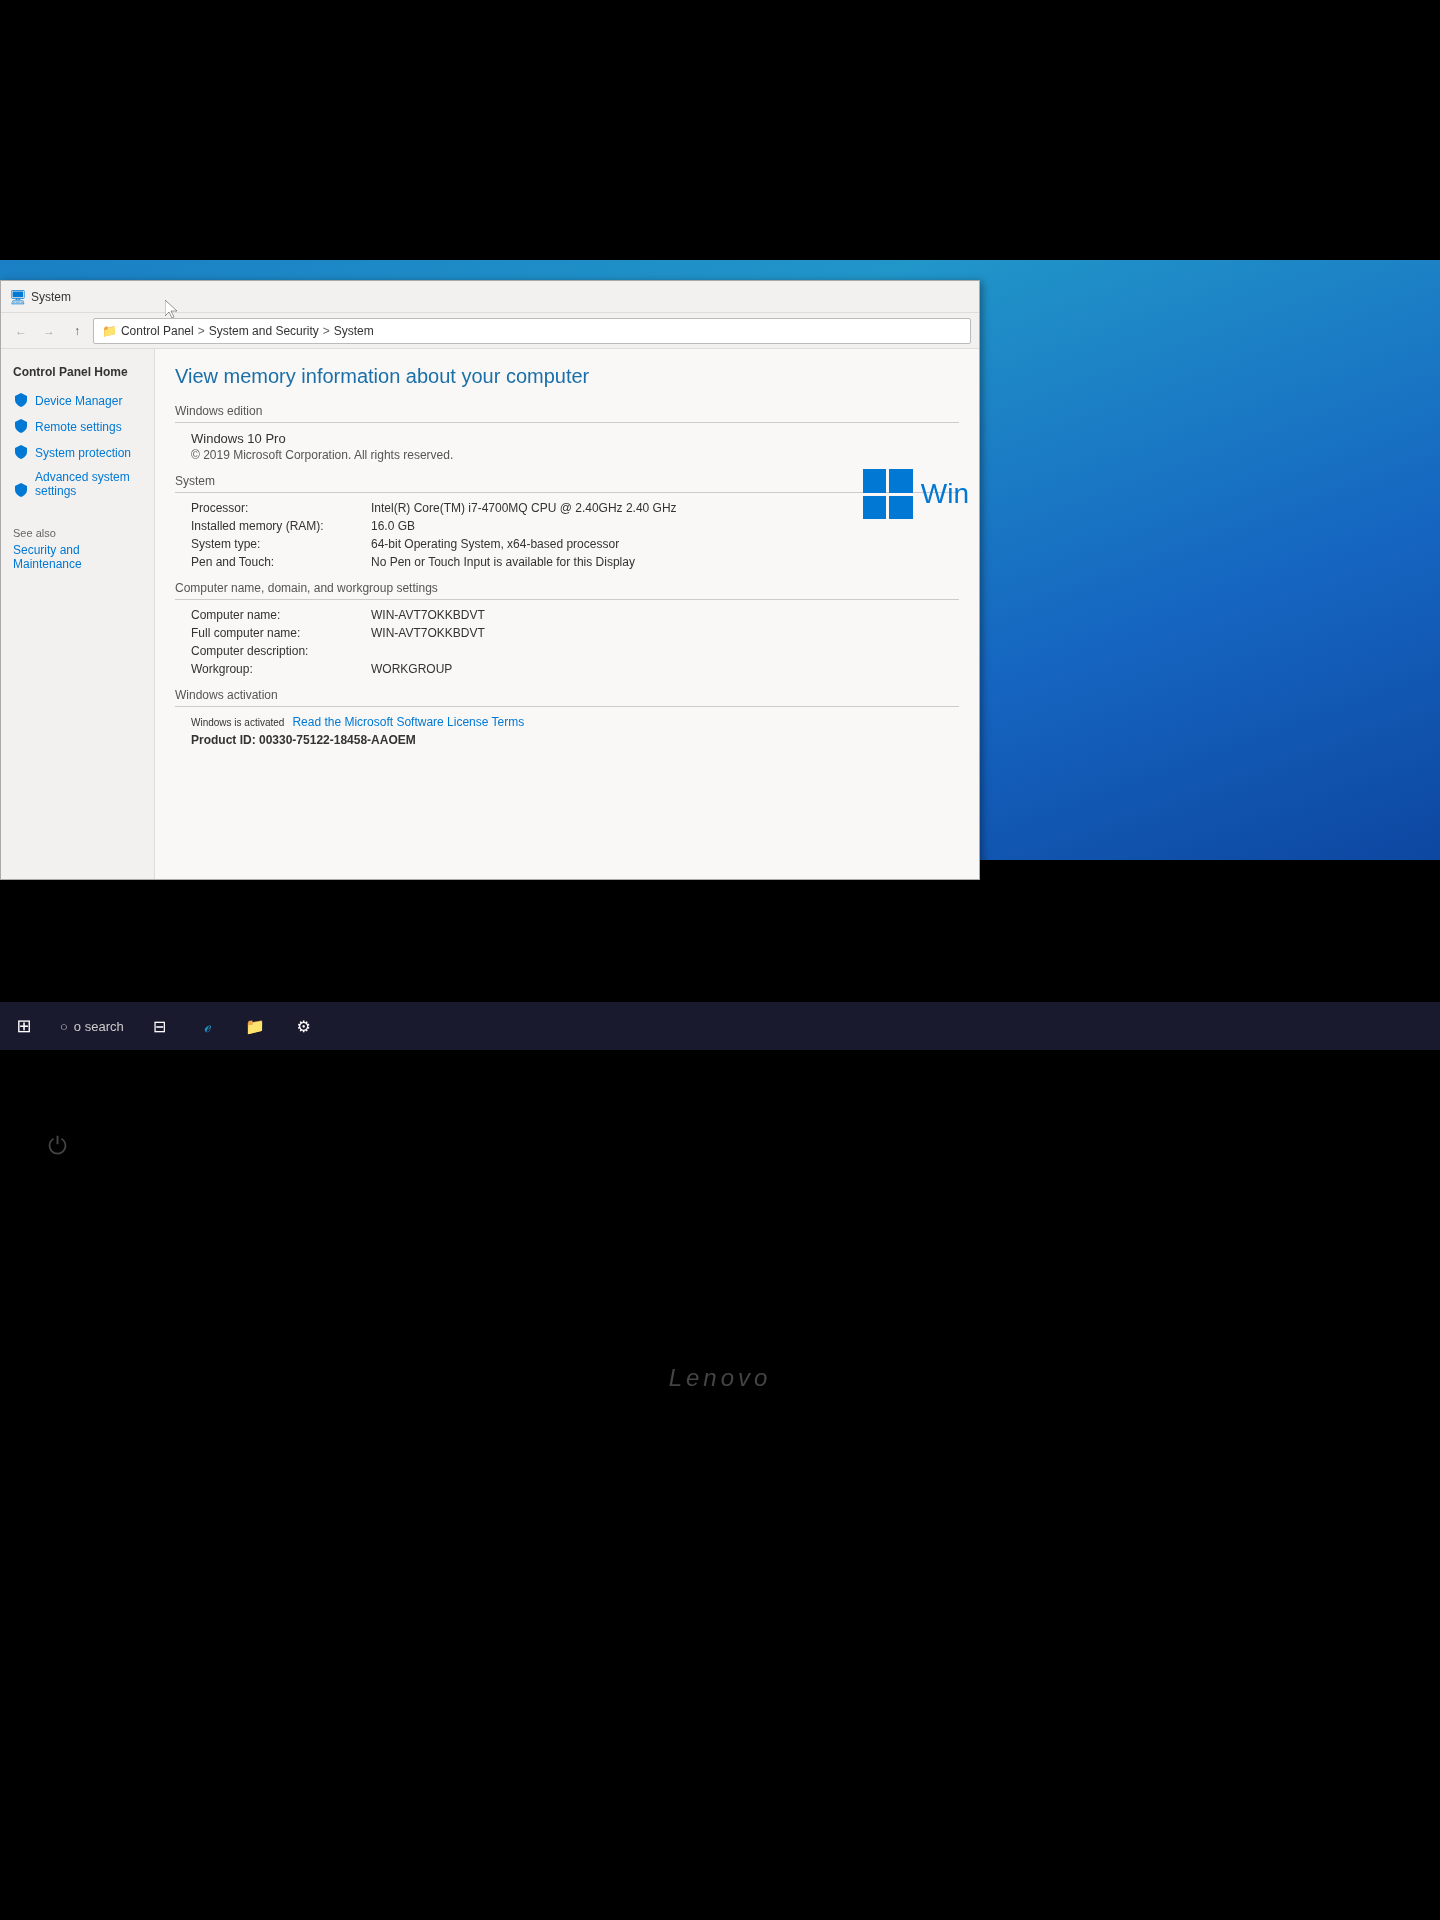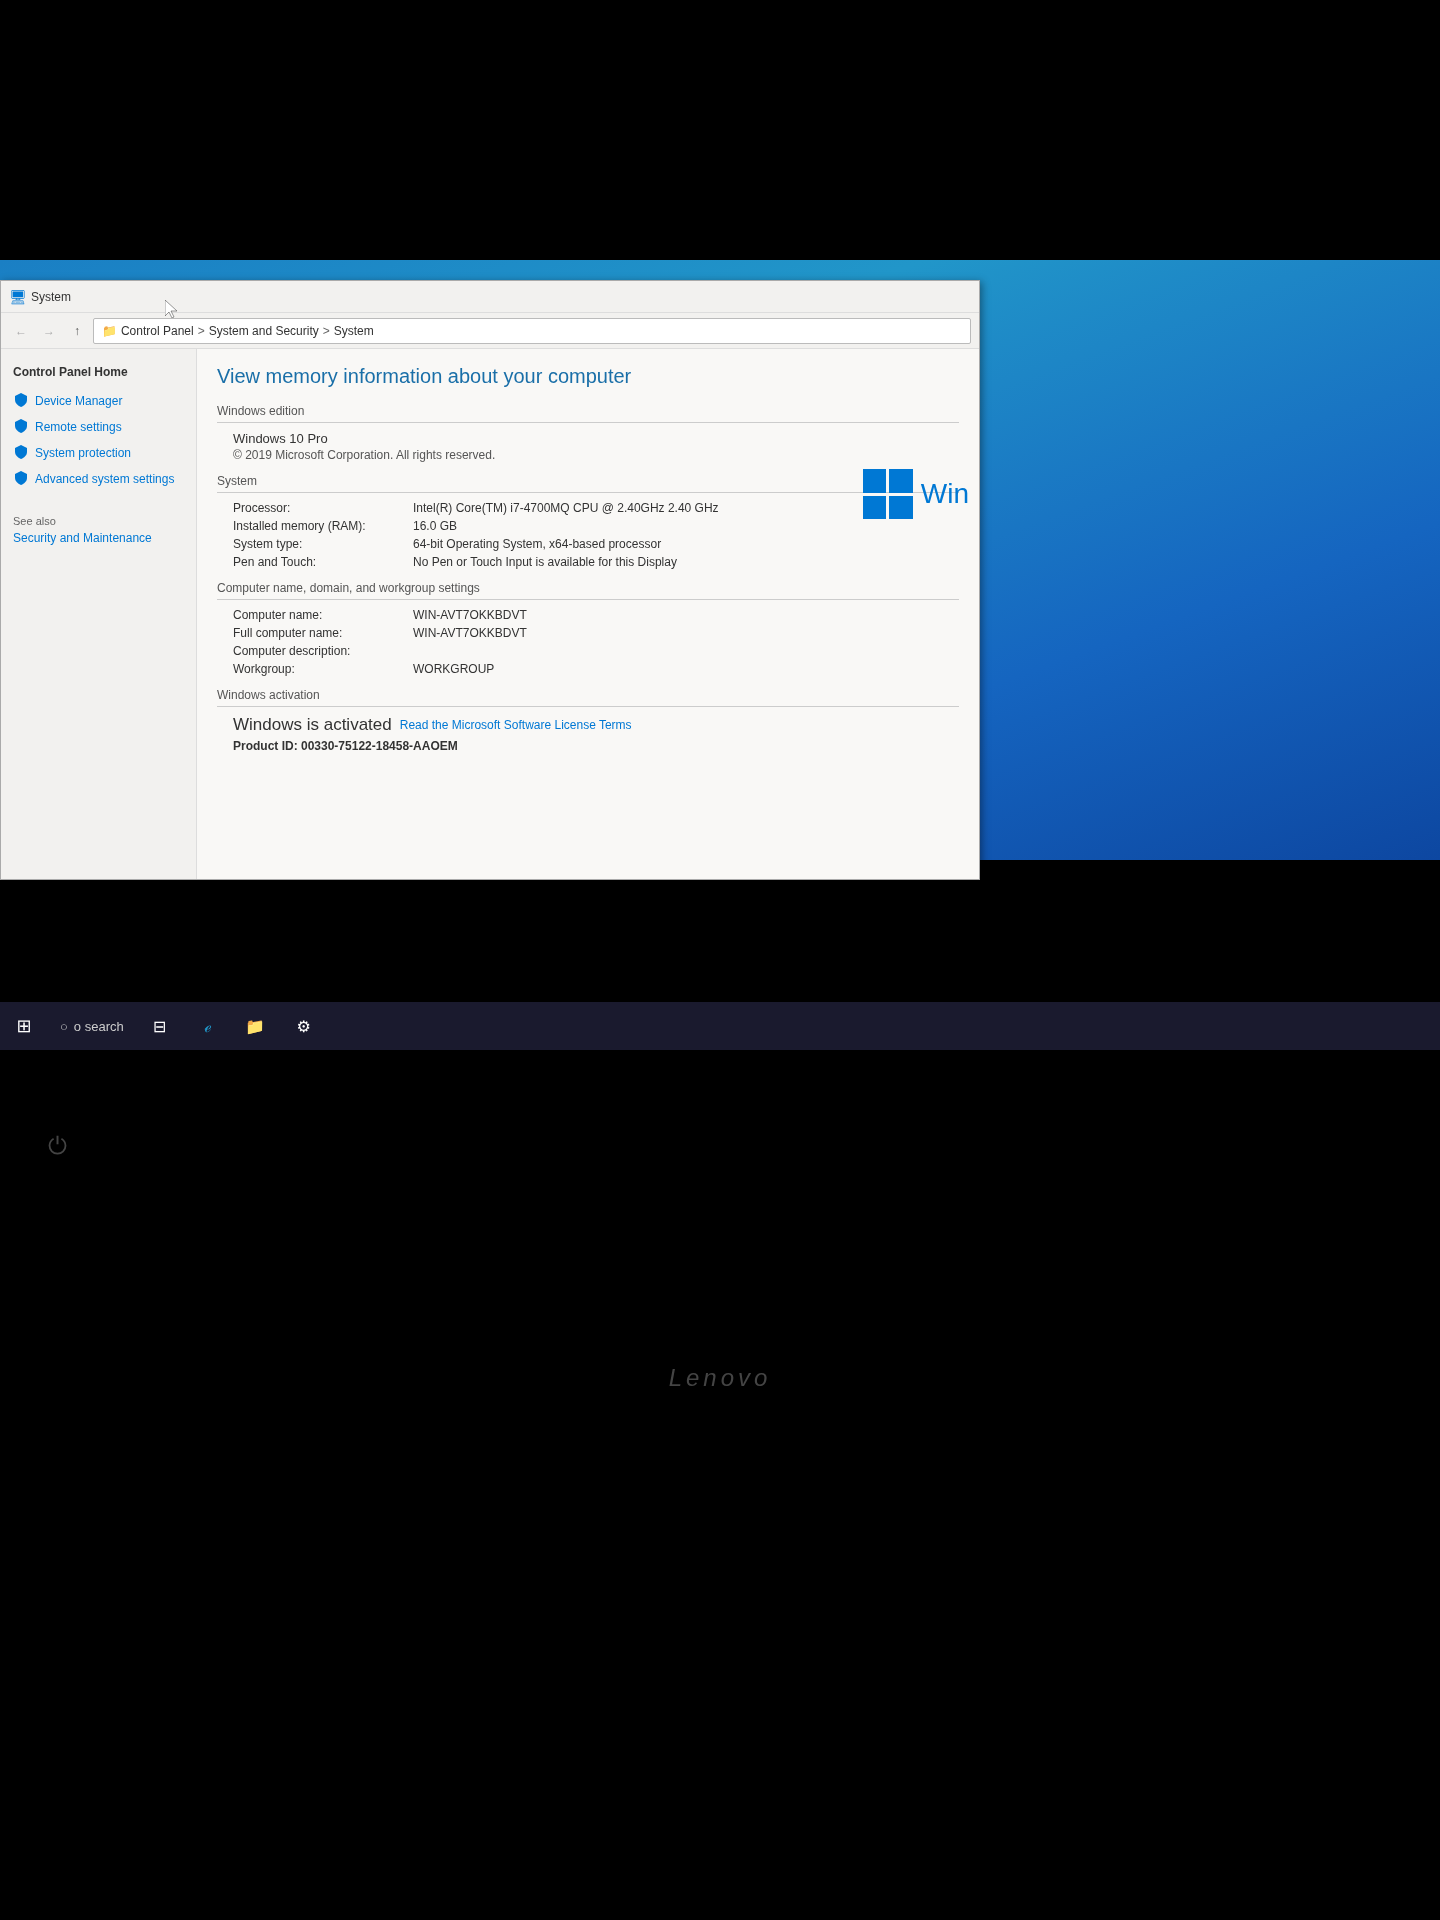--- a/index.html
+++ b/index.html
@@ -135,21 +135,21 @@
 
     
     .window-body {
       display: flex;
       flex: 1;
       overflow: hidden;
     }
 
     
     .sidebar {
-      width: 196px;
+      width: 154px;
       background: #f2f1ef;
       border-right: 1px solid #ddd;
       padding: 12px 0;
       flex-shrink: 0;
       overflow-y: auto;
     }
     .sidebar-header {
       font-size: 12px;
       color: #333;
       padding: 4px 12px 8px;
@@ -256,21 +256,21 @@
       font-weight: 300;
     }
     .activation-row {
       display: flex;
       align-items: center;
       gap: 8px;
       padding-left: 16px;
       margin-bottom: 4px;
     }
     .activation-text {
-      font-size: 17px;
+      font-size: 10px;
       color: #333;
     }
     .activation-link {
       font-size: 12px;
       color: #0078d4;
       cursor: pointer;
       text-decoration: none;
     }
     .product-id {
       font-size: 12px;

